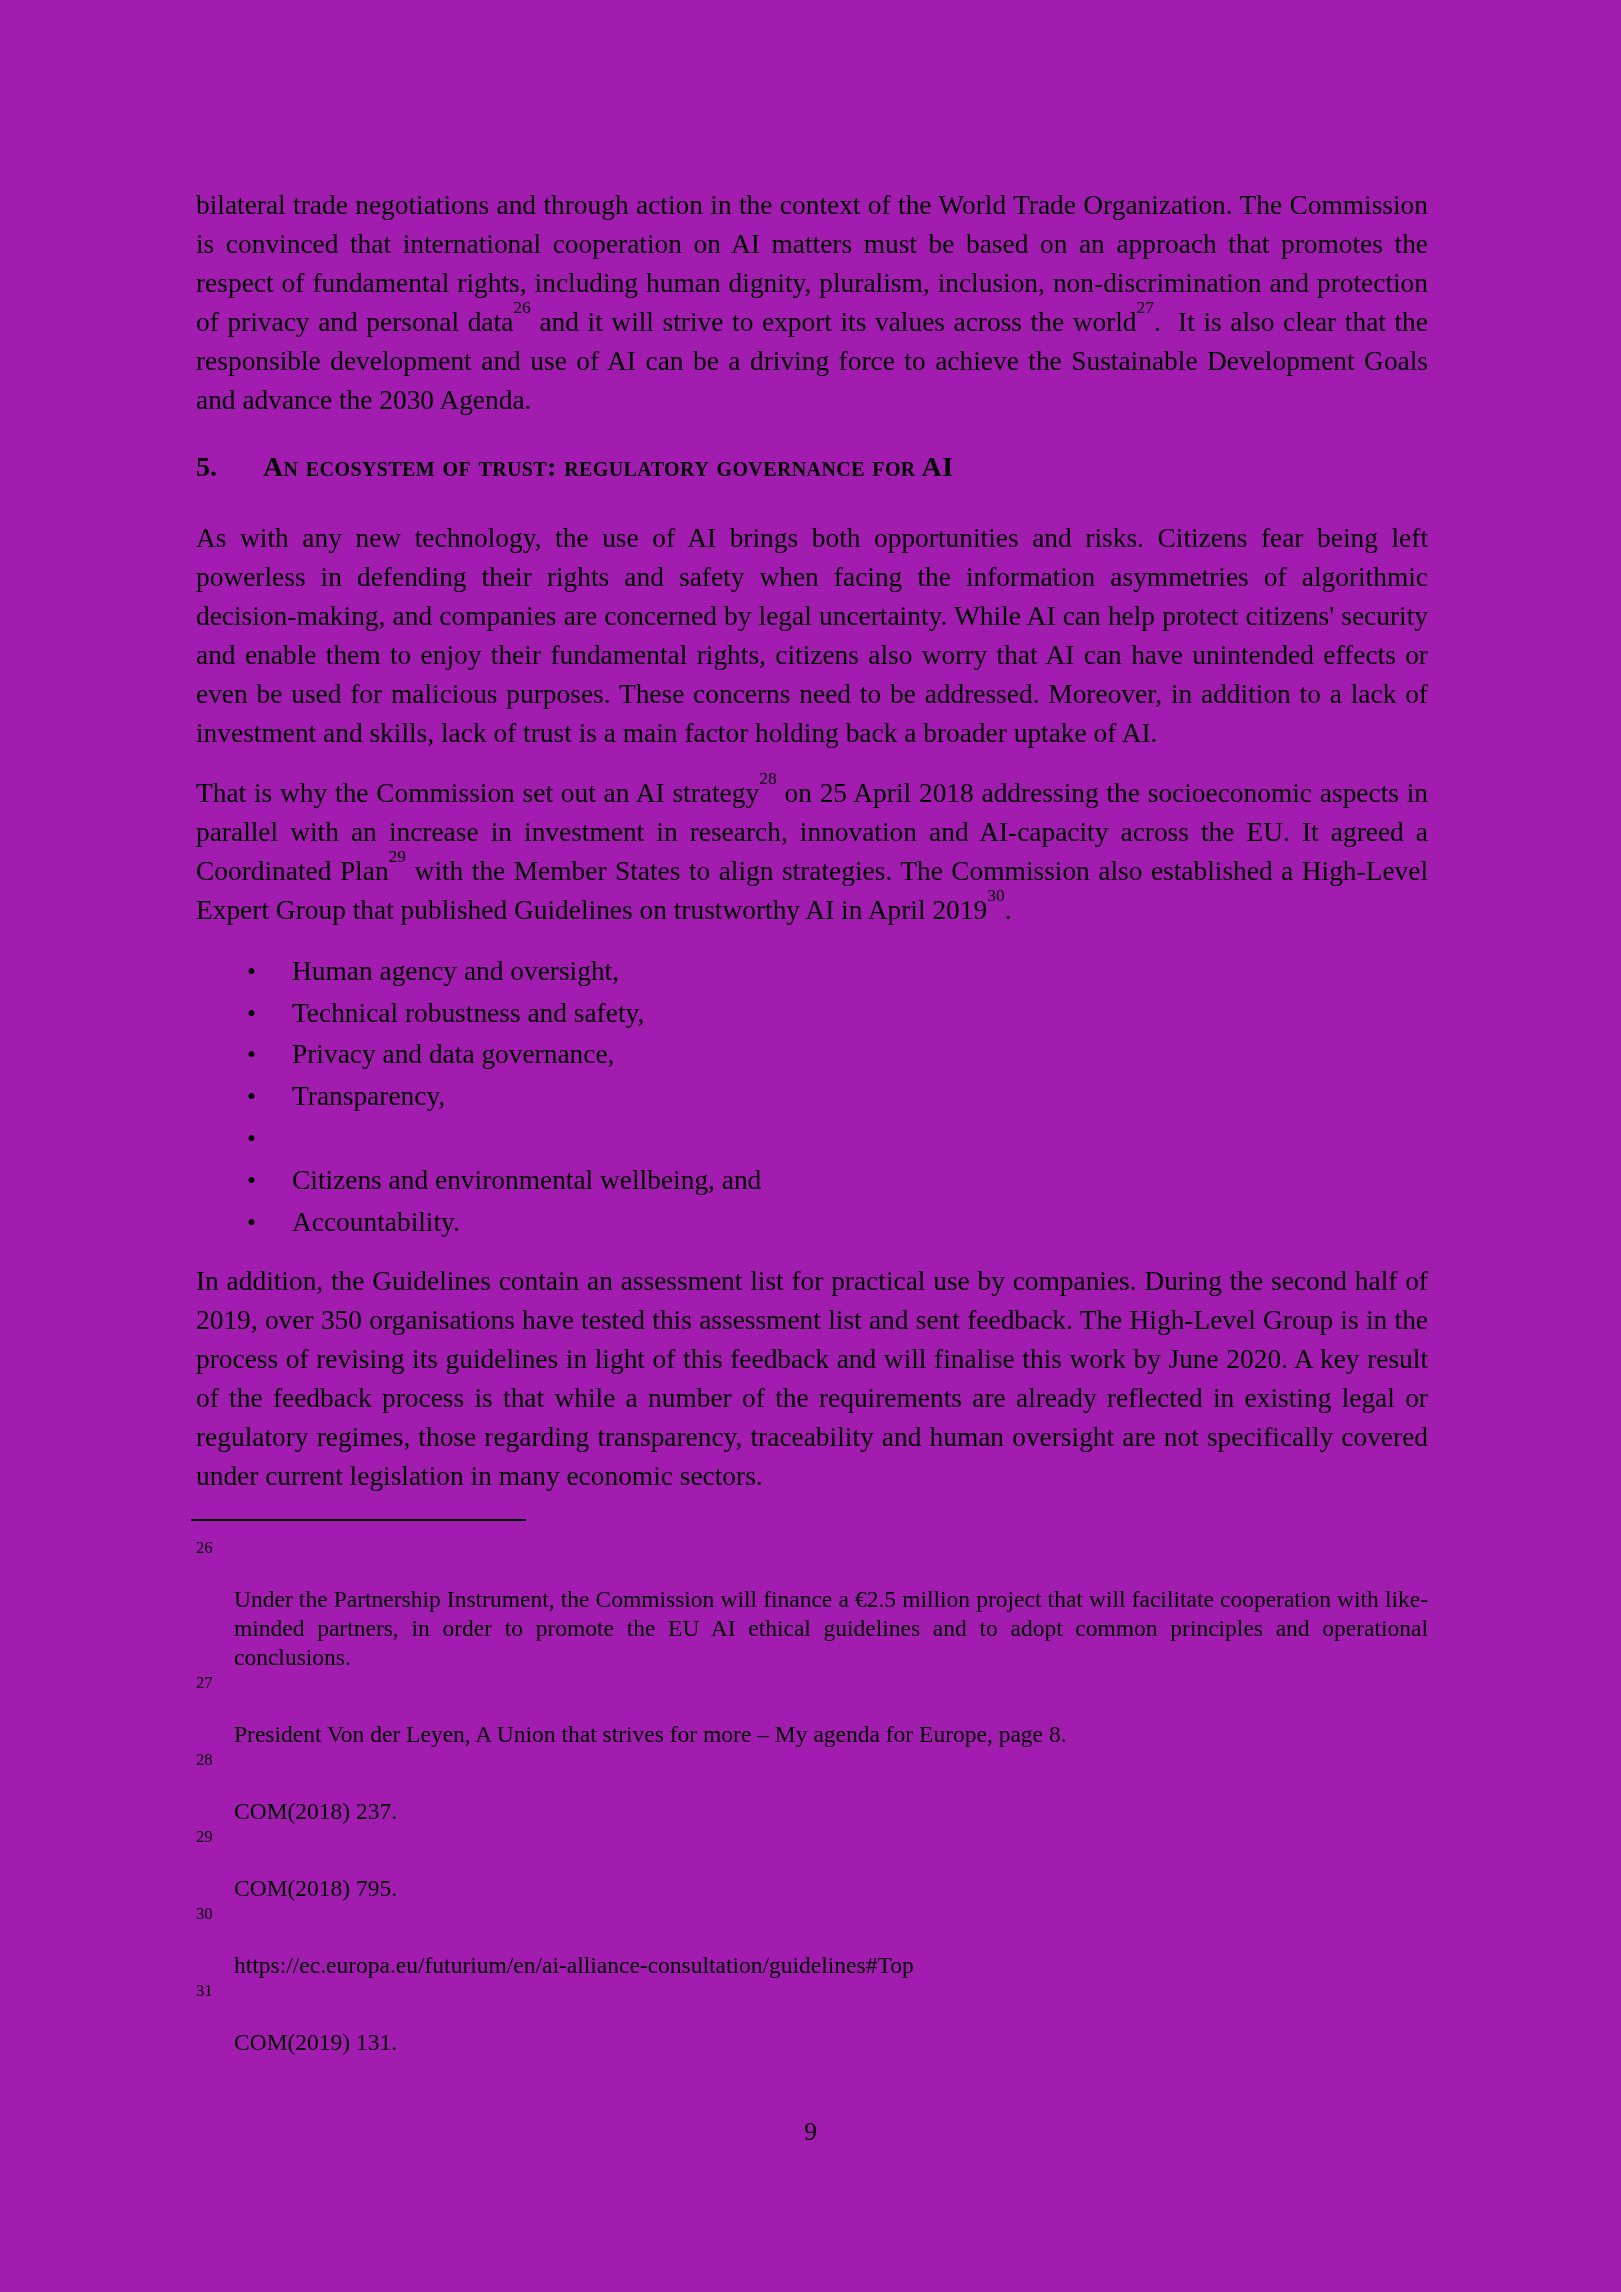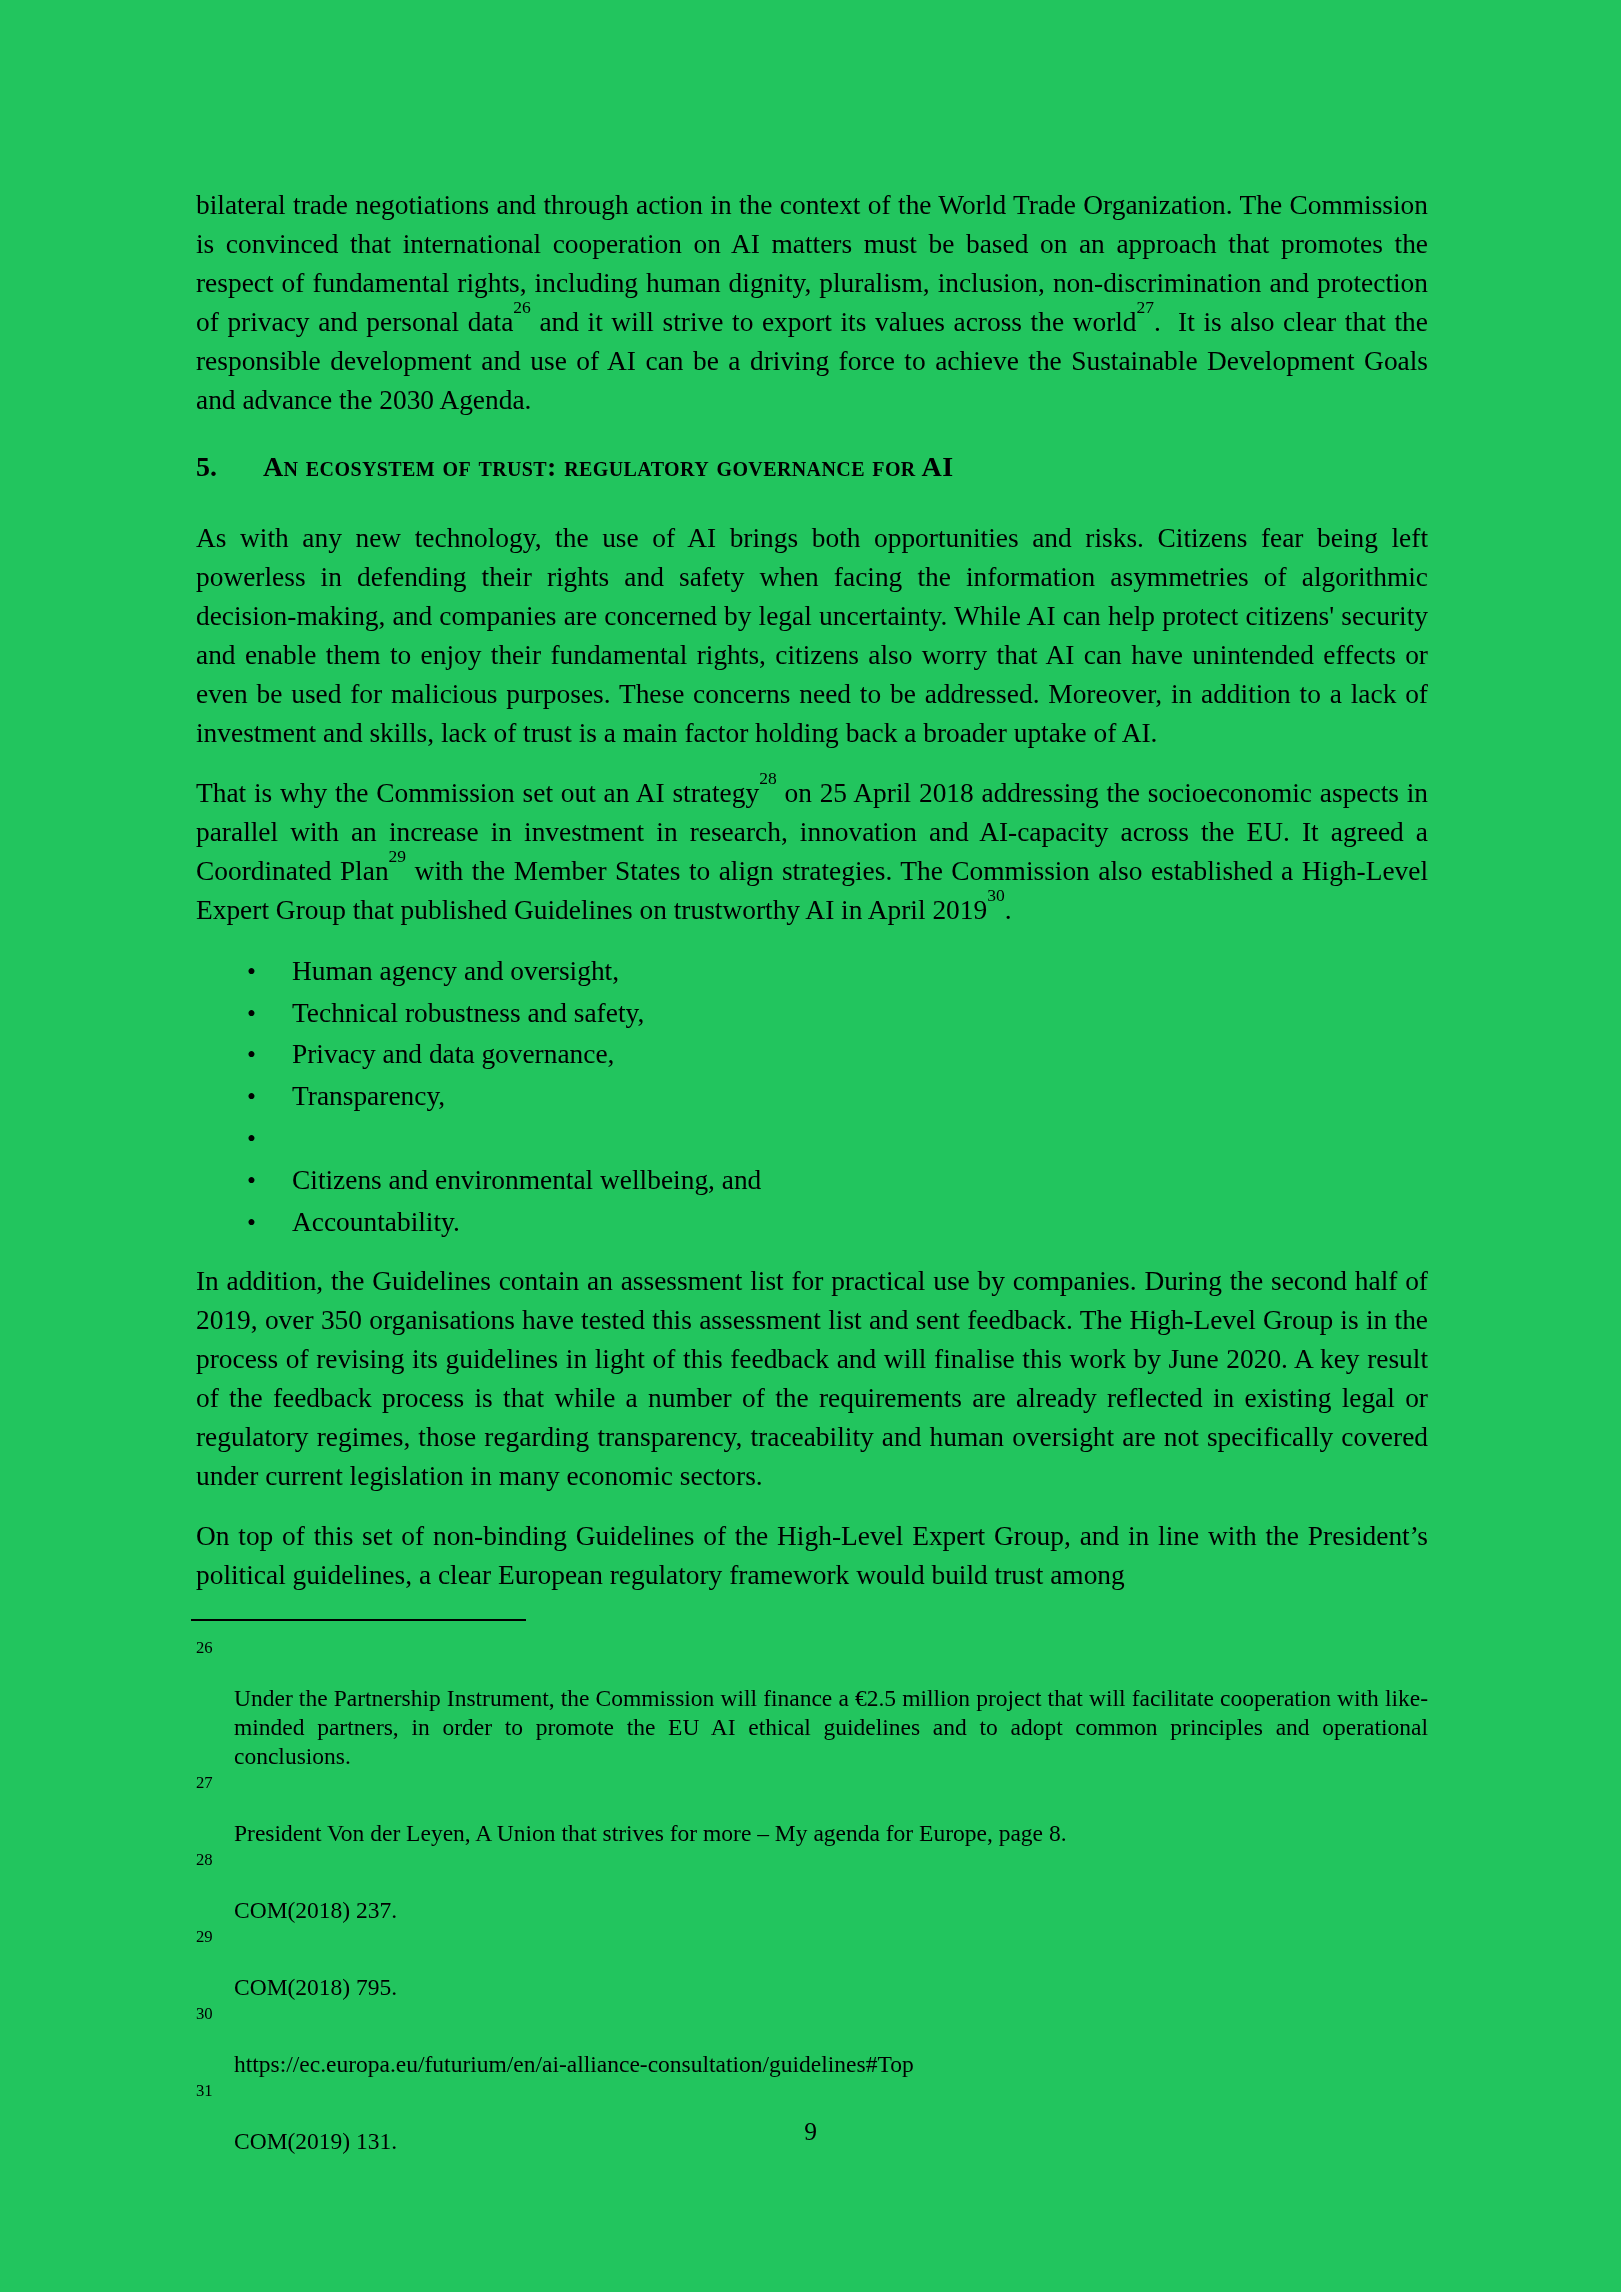--- a/index.html
+++ b/index.html
@@ -1,20 +1,20 @@
 <!DOCTYPE html>
 <html><head>
 <meta charset="utf-8">
 <style>
   html, body { margin: 0; padding: 0; background: #ffffff; }
   .page {
     position: relative;
     width: 1621px;
     height: 2293px;
-    background: #22c55e;
+    background: #a21caf;
     box-sizing: border-box;
     padding: 186px 193px 0 196px;
     font-family: "Liberation Serif", "DejaVu Serif", serif;
     font-size: 27.4px;
     line-height: 39px;
     color: #000000;
   }
   p.body-para {
     margin: 0 0 21.6px 0;
     text-align: justify;
@@ -120,21 +120,20 @@
         <span class="li-text">Citizens and environmental wellbeing, and</span>
       </li>
     <li>
         <span class="dot">•</span>
         <span class="li-text">Accountability.</span>
       </li>
   </ul>
 
   <p class="body-para"><span>In addition, the Guidelines contain an assessment list for practical use by companies. During the second half of 2019, over 350 organisations have tested this assessment list and sent feedback. The High-Level Group is in the process of revising its guidelines in light of this feedback and will finalise this work by June 2020. A key result of the feedback process is that while a number of the requirements are already reflected in existing legal or regulatory regimes, those regarding transparency, traceability and human oversight are not specifically covered under current legislation in many economic sectors.</span></p>
 
-  <p class="body-para"><span>On top of this set of non-binding Guidelines of the High-Level Expert Group, and in line with the President’s political guidelines, a clear European regulatory framework would build trust among</span></p>
 
   <div class="fn-sep"></div>
 
   <div class="footnotes">
     <div class="fn">
       <span class="fn-num">26</span>
       <div class="fn-text">Under the Partnership Instrument, the Commission will finance a €2.5 million project that will facilitate cooperation with like-minded partners, in order to promote the EU AI ethical guidelines and to adopt common principles and operational conclusions.</div>
     </div>
     <div class="fn">
       <span class="fn-num">27</span>

